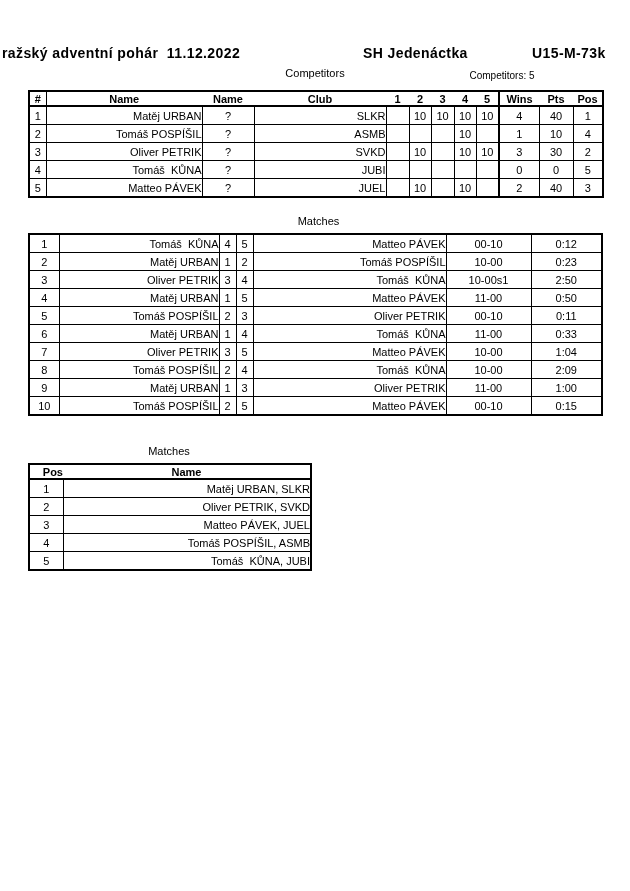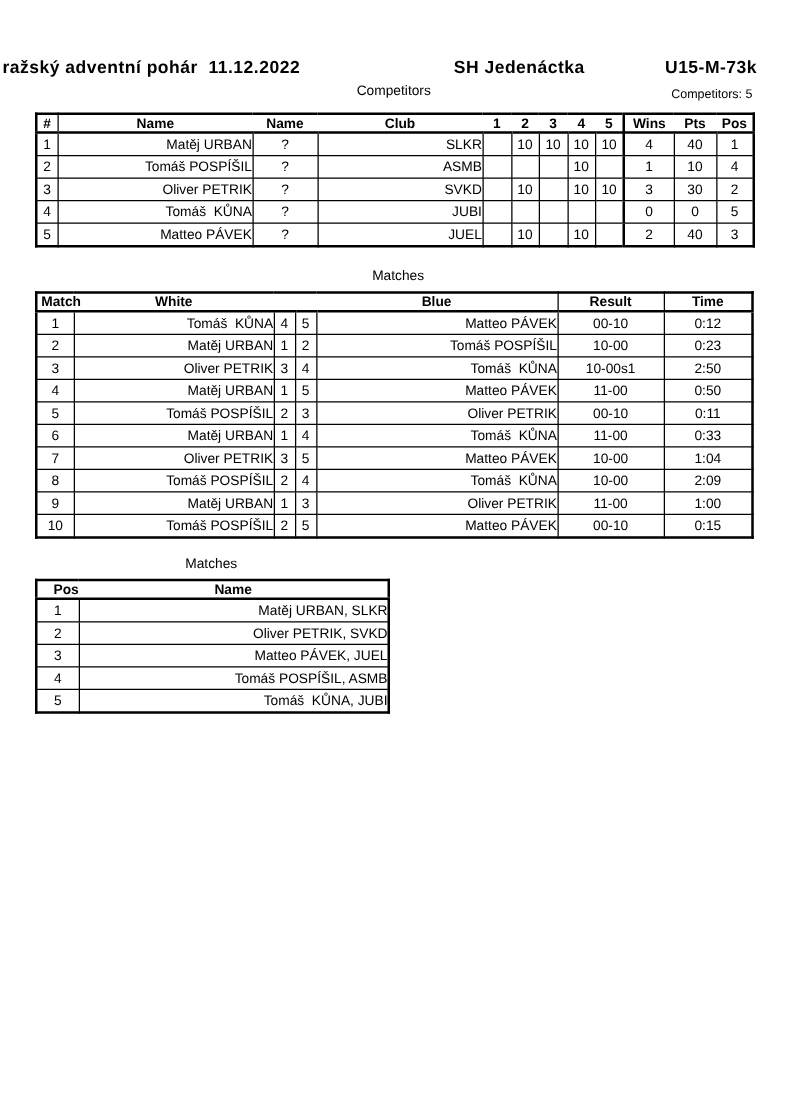--- a/index.html
+++ b/index.html
@@ -4,21 +4,21 @@
 <style>
   html,body{margin:0;padding:0}
   body{
     width:630px;height:891px;background:#ffffff;color:#000;
     position:relative;overflow:hidden;
     font-family:"Liberation Sans",sans-serif;
   }
   .abs{position:absolute}
   .title-seg{font-weight:bold;font-size:14px;letter-spacing:.4px;white-space:pre}
   .sec-label{font-weight:normal;font-size:11px;text-align:center}
-  .count-label{font-size:10px;text-align:right}
+  .count-label{font-size:10px;text-align:center}
 
   table{border-collapse:collapse;table-layout:fixed;border:2px solid #000;background:#fff}
   td{
     border:1px solid #000;font-size:11px;height:17px;padding:0;
     white-space:pre;overflow:visible;vertical-align:middle;
   }
   tr.hdr td{font-weight:bold;height:13px;border-bottom:2px solid #000}
   .bh{border-right-style:hidden}           
   .b2{border-right:2px solid #000}         
   .sep-l{border-left:2px solid #000}       
@@ -149,29 +149,20 @@
   <colgroup>
     <col style="width:30px">
       <col style="width:160px">
       <col style="width:17px">
       <col style="width:17px">
     <col style="width:193px">
       <col style="width:85px">
       <col style="width:71px">
   </colgroup>
   <tbody>
-      <tr class="hdr">
-    <td class="l pl3 bh">Match</td>
-    <td class="c bh">White</td>
-    <td class="bh"></td>
-    <td class="bh"></td>
-    <td class="c">Blue</td>
-    <td class="c">Result</td>
-    <td class="c">Time</td>
-  </tr>
   <tr>
     <td class="c">1</td>
     <td class="l pl5">Tomáš  KŮNA</td>
     <td class="c">4</td>
     <td class="c">5</td>
     <td class="l pl5">Matteo PÁVEK</td>
     <td class="c">00-10</td>
     <td class="c">0:12</td>
   </tr>
   <tr>

